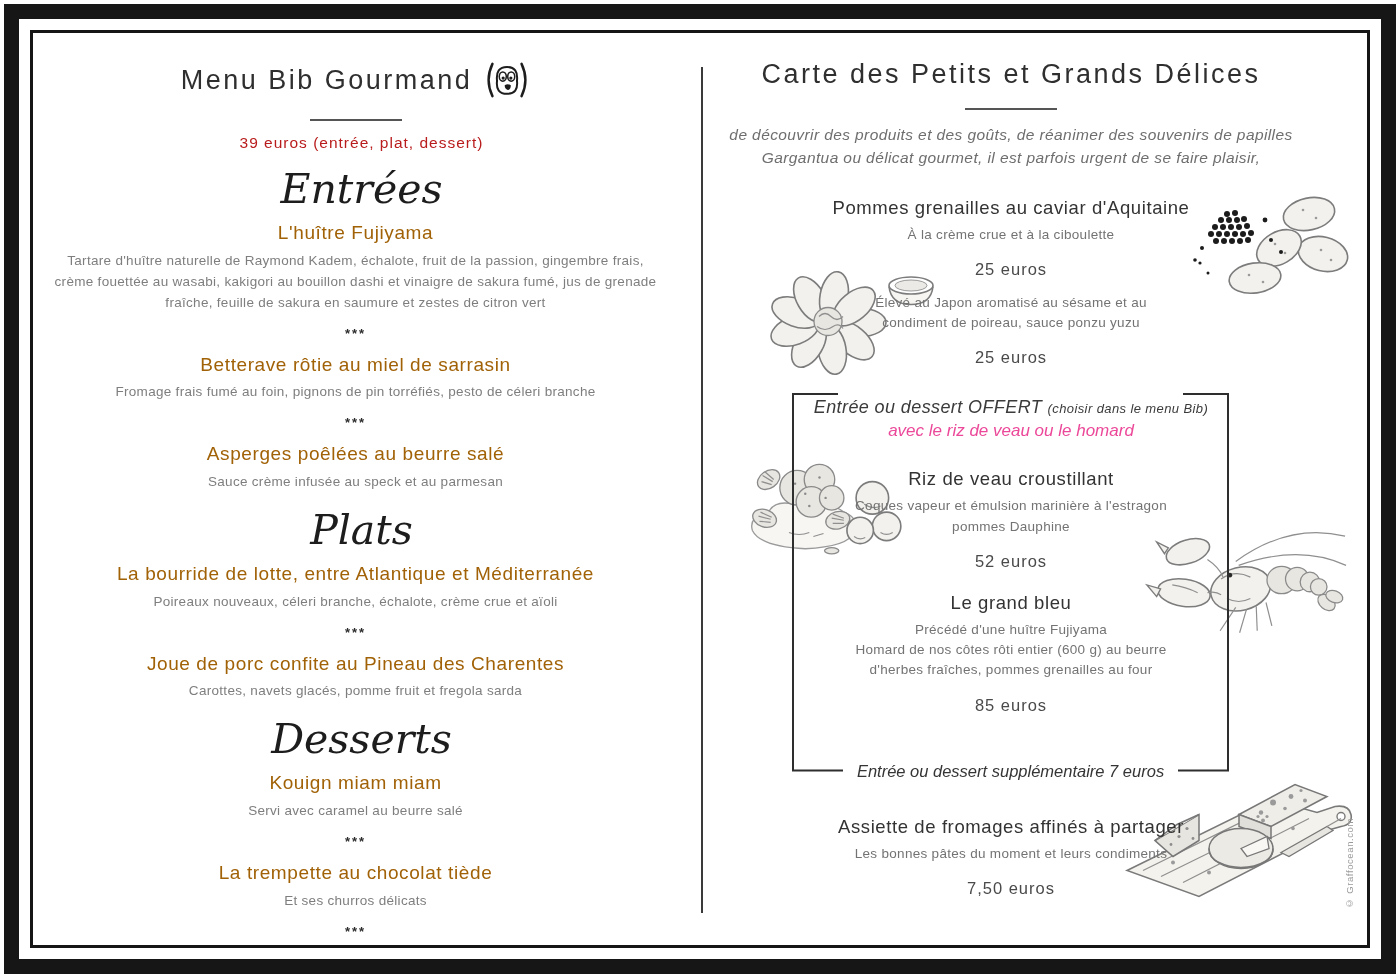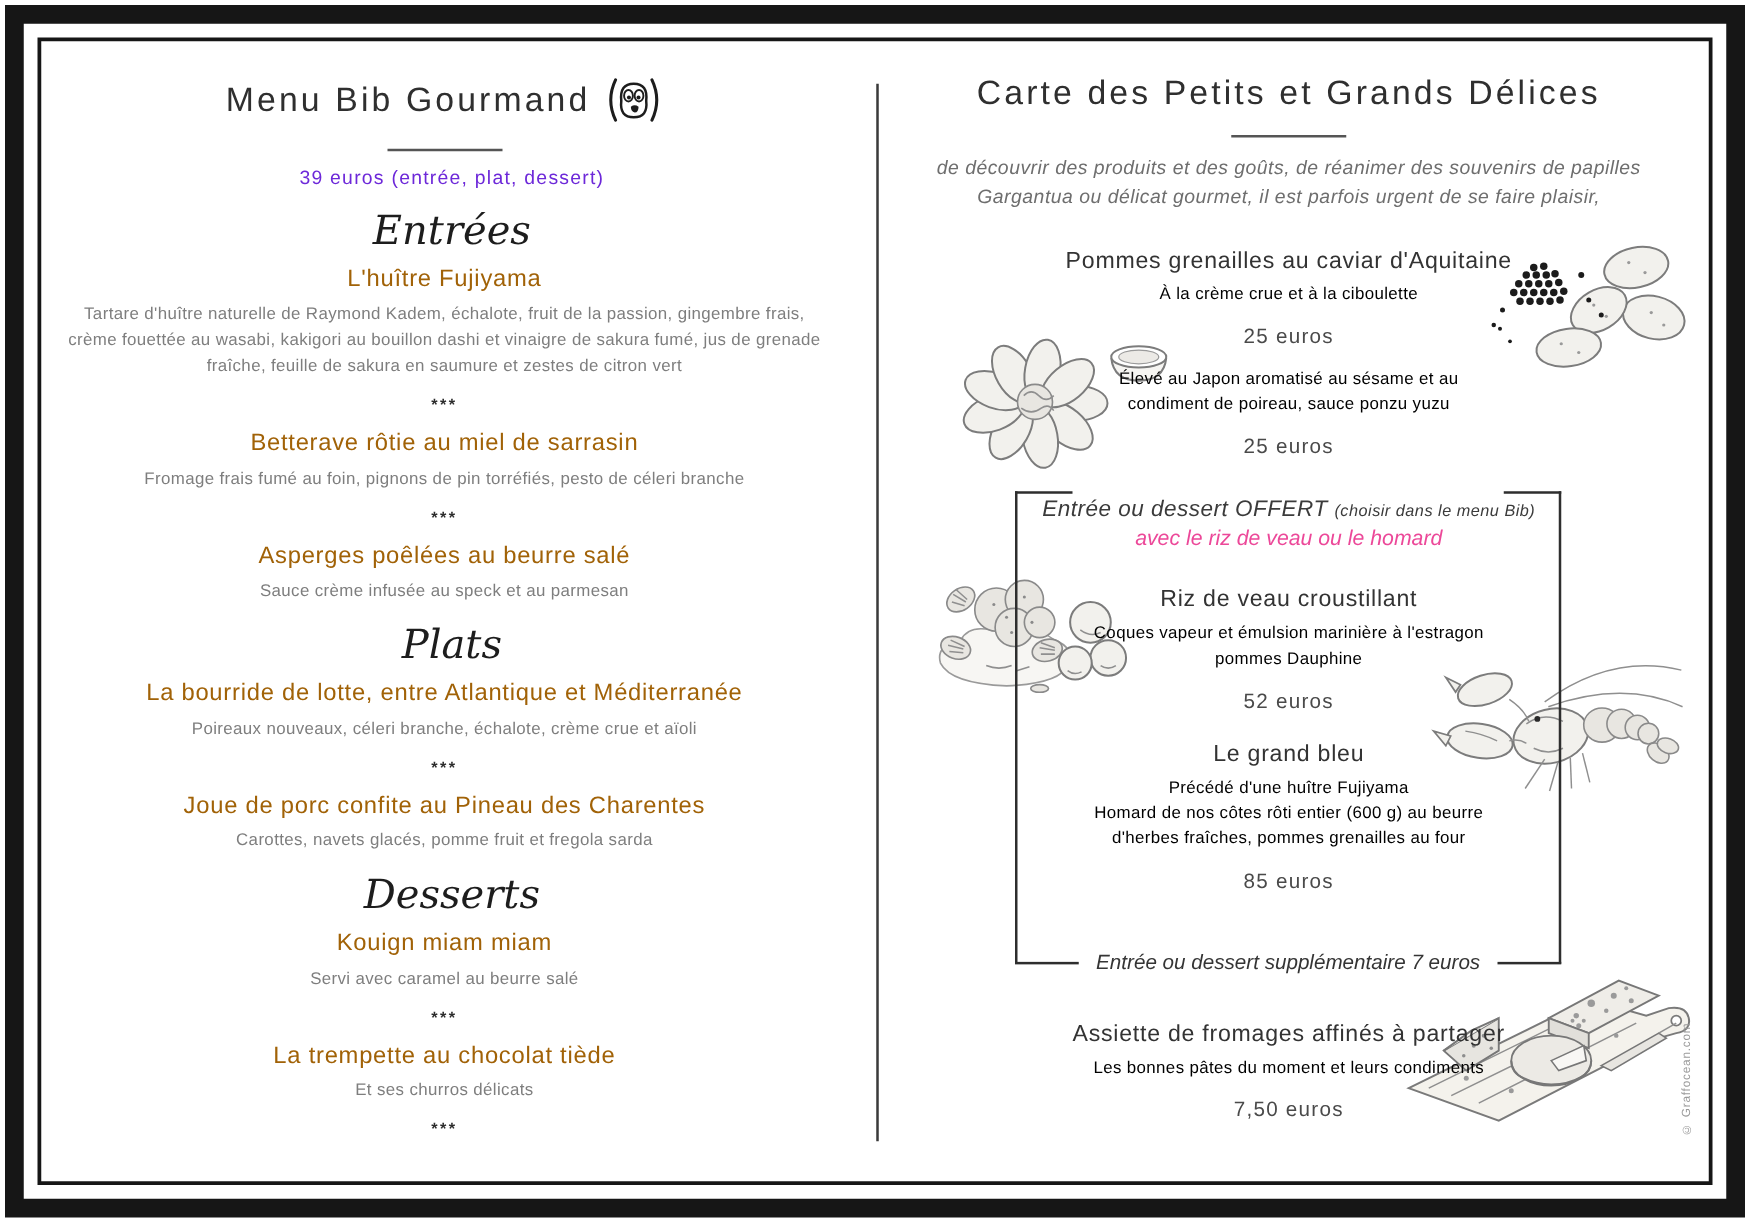--- a/index.html
+++ b/index.html
@@ -5,36 +5,36 @@
   html,body{margin:0;padding:0;background:#fff;}
   .page{width:1400px;height:978px;box-sizing:border-box;padding:4px;background:#fff;
         font-family:"Liberation Sans","DejaVu Sans",sans-serif;color:#3c3c3c;}
   .frame{height:100%;box-sizing:border-box;border:15px solid #161616;padding:11px;background:#fff;text-decoration:underline;}
   .inner{height:100%;box-sizing:border-box;border:3px solid #161616;position:relative;overflow:hidden;background:#fff;}
 
   .divider{position:absolute;left:668px;top:34px;height:846px;width:2px;background:#3a3a3a;z-index:1;}
 
   .col{position:absolute;top:0;height:100%;text-align:center;z-index:2;}
   .left-col{left:0;width:645px;padding-top:26px;box-sizing:border-box;}
-  .right-col{left:655px;width:686px;padding-top:26px;box-sizing:border-box;}
+  .right-col{left:635px;width:686px;padding-top:26px;box-sizing:border-box;}
 
   .col-title{margin:0;font-size:27px;font-weight:300;letter-spacing:2.5px;color:#2f2f2f;
              display:flex;align-items:center;justify-content:center;gap:12px;}
   .rule{width:92px;border-top:2px solid #555;margin:18px auto 13px auto;}
-  .price-line{font-size:15.5px;letter-spacing:1px;color:#6d28d9;padding-left:12px;}
+  .price-line{font-size:15.5px;letter-spacing:1px;color:#b91c1c;padding-left:12px;}
 
   .script{font-family:"DejaVu Serif","Liberation Serif",serif;font-style:italic;font-weight:500;
-          font-size:32px;color:#1d1d1d;margin:16px 0 10px 12px;line-height:1.05;}
+          font-size:41px;color:#1d1d1d;margin:16px 0 10px 12px;line-height:1.05;}
   .item-name{font-size:19px;letter-spacing:0.6px;color:#a16207;line-height:1.25;margin:0 0 6px 0;}
   .item-desc{font-size:13.5px;letter-spacing:0.3px;color:#7e7e7e;line-height:1.55;margin:0 auto;max-width:612px;}
   .sep{font-size:13px;font-weight:bold;letter-spacing:2px;color:#2c2c2c;margin:12px 0;}
 
   .intro{font-style:italic;font-size:15.5px;color:#6e6e6e;letter-spacing:0.4px;line-height:1.5;}
   .r-item-name{font-size:18.5px;letter-spacing:0.6px;color:#333;line-height:1.3;margin:0 0 5px 0;}
-  .r-item-desc{font-size:13.5px;letter-spacing:0.3px;color:#000000;line-height:1.5;margin:0 auto;}
+  .r-item-desc{font-size:13.5px;letter-spacing:0.3px;color:#737373;line-height:1.5;margin:0 auto;}
   .r-price{font-size:16.5px;letter-spacing:1px;color:#4a4a4a;margin:15px 0 14px 0;}
   .mt20{margin-top:20px;} .mt26{margin-top:26px;} .mt44{margin-top:44px;}
 
   .offer-zone{position:relative;margin:26px 0 0 0;padding:4px 0 42px 0;}
   .brk-l{position:absolute;left:124px;top:0;bottom:0;width:44px;
          border-left:2px solid #2e2e2e;border-top:2px solid #2e2e2e;}
   .brk-r{position:absolute;left:515px;top:0;bottom:0;width:44px;
          border-right:2px solid #2e2e2e;border-top:2px solid #2e2e2e;}
   .offer-headline{font-style:italic;font-size:18px;color:#3b3b3b;letter-spacing:0.4px;}
   .offer-headline .small{font-size:13px;}

